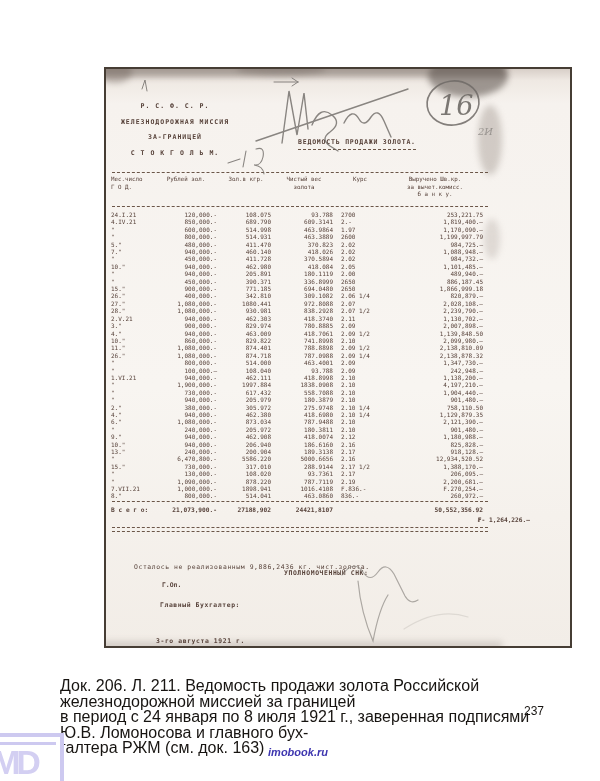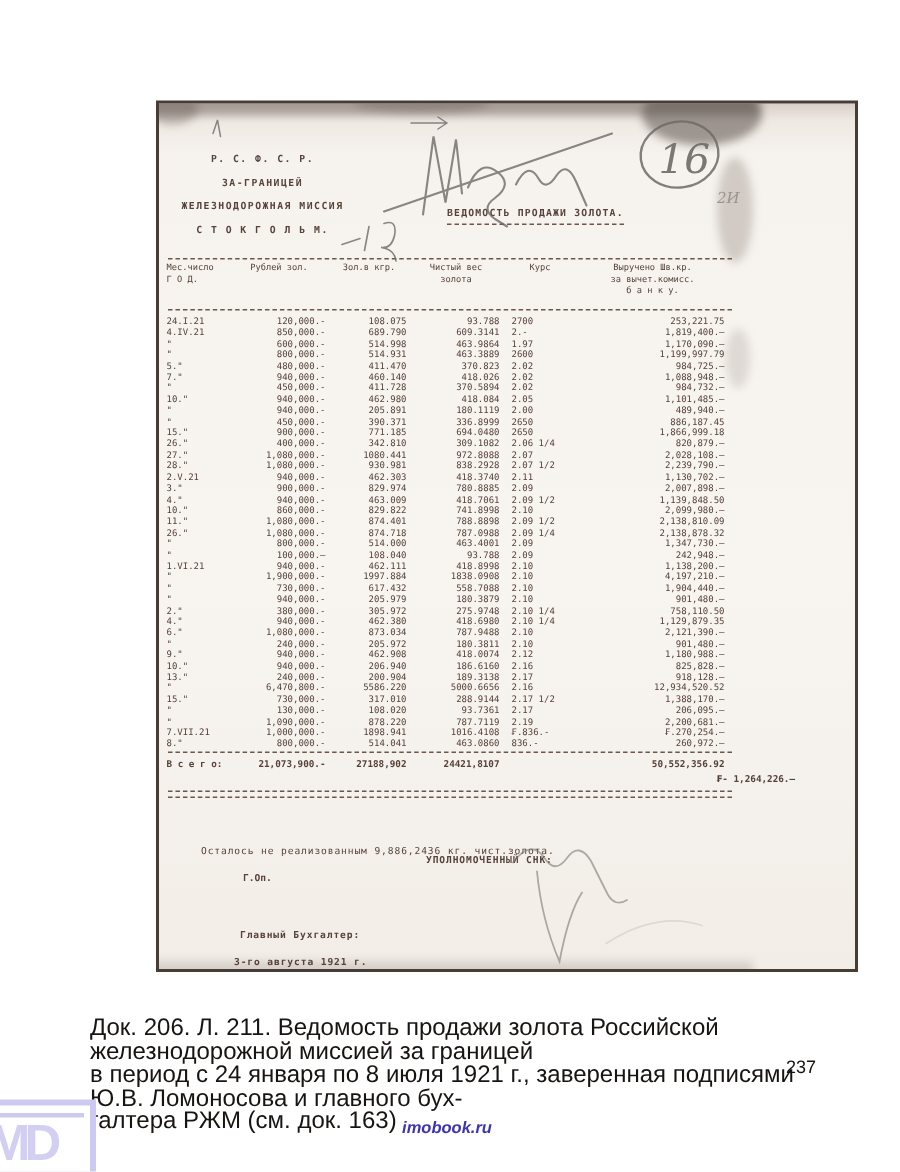--- a/index.html
+++ b/index.html
@@ -31,21 +31,21 @@
   .c{overflow:visible;white-space:nowrap;}
   .c0{text-align:left;}
   .c1,.c2,.c3,.c5{text-align:right;}
   .c4{text-align:left;padding-left:4px;}
   .total-row{position:absolute;left:0;top:437px;width:380px;font-size:6.2px;
         font-family:"DejaVu Sans Mono","DejaVu Sans",monospace;color:#57423a;font-weight:bold;}
   .total-fr{position:absolute;right:40px;top:447px;font-size:6.2px;font-weight:bold;}
   .remainder{left:28px;top:478px;font-size:6.4px;letter-spacing:.6px;font-weight:normal;margin-top:16px;}
   .sig-commissioner{left:178px;top:500px;font-size:6.4px;font-weight:bold;letter-spacing:.6px;}
   .sig-left{left:26px;top:512px;font-size:6.4px;font-weight:bold;margin-left:30px;}
-  .sig-accountant{left:54px;top:532px;font-size:6.4px;font-weight:bold;letter-spacing:.6px;margin-top:18px;}
+  .sig-accountant{left:54px;top:532px;font-size:6.4px;font-weight:bold;letter-spacing:.6px;}
   .doc-date{left:50px;top:568px;font-size:6.4px;font-weight:bold;letter-spacing:.6px;}
 
   .handwriting{position:absolute;left:0;top:0;pointer-events:none;}
 
   
   .caption{position:absolute;left:60px;top:658px;width:488px;font-size:16px;line-height:15.5px;
         color:#171411;white-space:pre-line;text-align:left;margin-top:20px;}
   .page-number{position:absolute;right:56px;top:704px;font-size:12px;color:#171411;}
   .footer-link{position:absolute;left:0;top:746px;width:596px;text-align:center;
         font-size:11px;font-weight:bold;font-style:italic;color:#3d35af;text-decoration:none;}
@@ -63,22 +63,22 @@
   <div class="blotch" style="left:-10px;top:-8px;width:410px;height:16px;background:rgba(104,93,86,.45);border-radius:0;"></div>
   <div class="blotch" style="left:322px;top:-14px;width:80px;height:42px;background:rgba(88,79,72,.55);"></div>
   <div class="blotch" style="left:-8px;top:-8px;width:34px;height:22px;background:rgba(104,93,86,.4);"></div>
   <div class="blotch" style="left:130px;top:-7px;width:90px;height:13px;background:rgba(104,93,86,.35);"></div>
   <div class="blotch" style="left:372px;top:36px;width:24px;height:70px;background:rgba(140,128,120,.35);"></div>
   <div class="blotch" style="left:378px;top:150px;width:16px;height:40px;background:rgba(150,140,132,.25);"></div>
   <div class="blotch" style="left:-6px;top:572px;width:402px;height:12px;background:rgba(130,118,110,.25);border-radius:0;"></div>
 
   <div class="typed letterhead">
     <div>Р. С. Ф. С. Р.</div>
+    <div>ЖЕЛЕЗНОДОРОЖНАЯ МИССИЯ</div>
     <div>ЗА-ГРАНИЦЕЙ</div>
-    <div>ЖЕЛЕЗНОДОРОЖНАЯ МИССИЯ</div>
     <div>С Т О К Г О Л Ь М.</div>
   </div>
 
   <div class="typed doc-title">ВЕДОМОСТЬ ПРОДАЖИ ЗОЛОТА.</div>
   <div class="rule title-underline"></div>
 
   <div class="rule" style="left:6px;top:103px;width:376px;"></div>
   <div class="rule" style="left:6px;top:137px;width:376px;"></div>
 
   <div class="thead">

